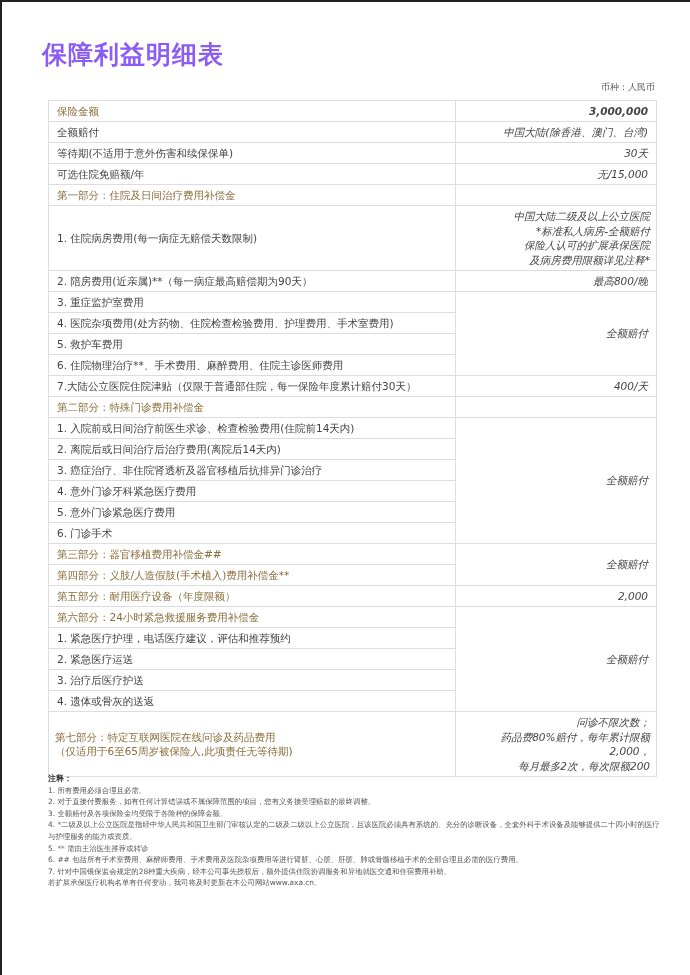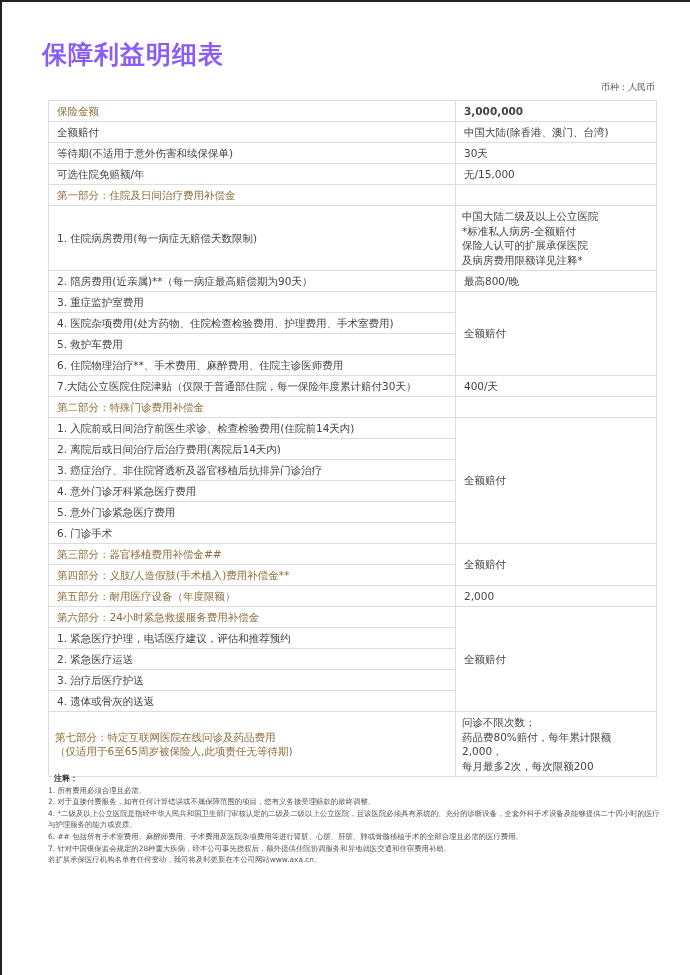--- a/index.html
+++ b/index.html
@@ -4,28 +4,28 @@
 <style>
   html,body{margin:0;padding:0;}
   body{width:690px;height:975px;background:#fff;position:relative;overflow:hidden;font-family:"DejaVu Sans","Liberation Sans",sans-serif;color:#333;}
   .frame-top{position:absolute;left:0;top:0;width:690px;height:2px;background:#222;}
   .frame-left{position:absolute;left:0;top:0;width:2px;height:975px;background:#222;}
   .title{position:absolute;left:42px;top:38px;font-size:25px;font-weight:bold;color:#8b5cf6;letter-spacing:1px;}
   .currency{position:absolute;right:35px;top:81px;font-size:9px;color:#555;}
   table{position:absolute;left:48px;top:100px;width:609px;border-collapse:collapse;table-layout:fixed;}
   td{border:1px solid #ddd;font-size:10.5px;padding:0 8px;height:20px;line-height:13px;color:#444;}
   td.l{width:390px;}
-  td.r{text-align:left;color:#444;}
+  td.r{text-align:right;color:#444;font-style:italic;}
   tr.sec td.l{color:#8a6d3b;}
   .gold{color:#8a6d3b;}
   .red{color:#c0395a;}
   .redb{color:#c0395a;font-weight:bold;}
   td.multi{line-height:14.5px;padding:3px 6px;}
   .notes{position:absolute;left:48px;top:773px;width:615px;font-size:7.4px;line-height:11.6px;color:#555;}
-  .notes .nt{font-weight:bold;color:#333;font-size:8px;margin-left:6px;}
+  .notes .nt{font-weight:bold;color:#333;font-size:8px;}
 </style>
 </head>
 <body>
 
 <div class="frame-top"></div>
 <div class="frame-left"></div>
 
 <div class="title">保障利益明细表</div>
 <div class="currency">币种：人民币</div>
 
@@ -146,17 +146,19 @@
       <div>每月最多2次，每次限额200</div>
     </td>
   </tr>
 </tbody>
   </table>
 
 <div class="notes">
   <div class="nt">注释：</div>
   <div>1. 所有费用必须合理且必需。</div>
   <div>2. 对于直接付费服务，如有任何计算错误或不属保障范围的项目，您有义务接受理赔款的最终调整。</div>
+  <div>3. 全额赔付及各项保险金均受限于各险种的保障金额。</div>
   <div>4. *二级及以上公立医院是指经中华人民共和国卫生部门审核认定的二级及二级以上公立医院，且该医院必须具有系统的、充分的诊断设备，全套外科手术设备及能够提供二十四小时的医疗与护理服务的能力或资质。</div>
+  <div>5. ** 需由主治医生推荐或转诊</div>
   <div>6. ## 包括所有手术室费用、麻醉师费用、手术费用及医院杂项费用等进行肾脏、心脏、肝脏、肺或骨髓移植手术的全部合理且必需的医疗费用。</div>
   <div>7. 针对中国银保监会规定的28种重大疾病，经本公司事先授权后，额外提供住院协调服务和异地就医交通和住宿费用补助。</div>
   <div>若扩展承保医疗机构名单有任何变动，我司将及时更新在本公司网站www.axa.cn。</div>
 </div>
 
 </body></html>

